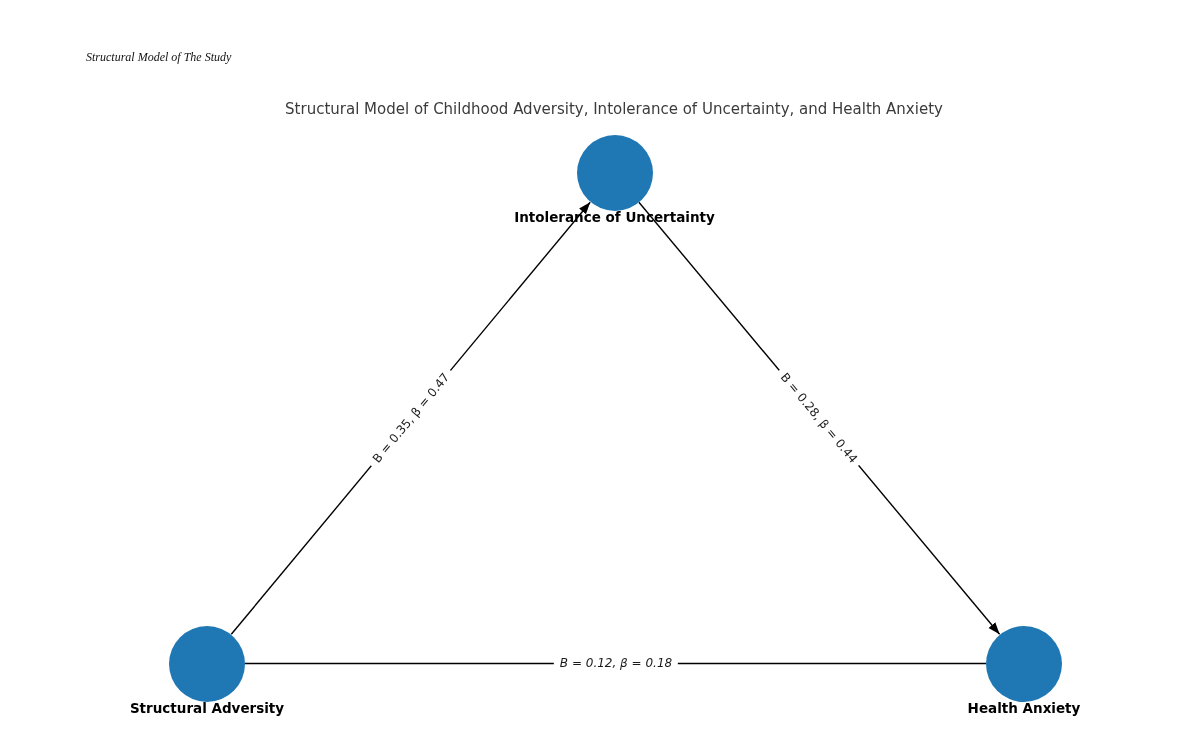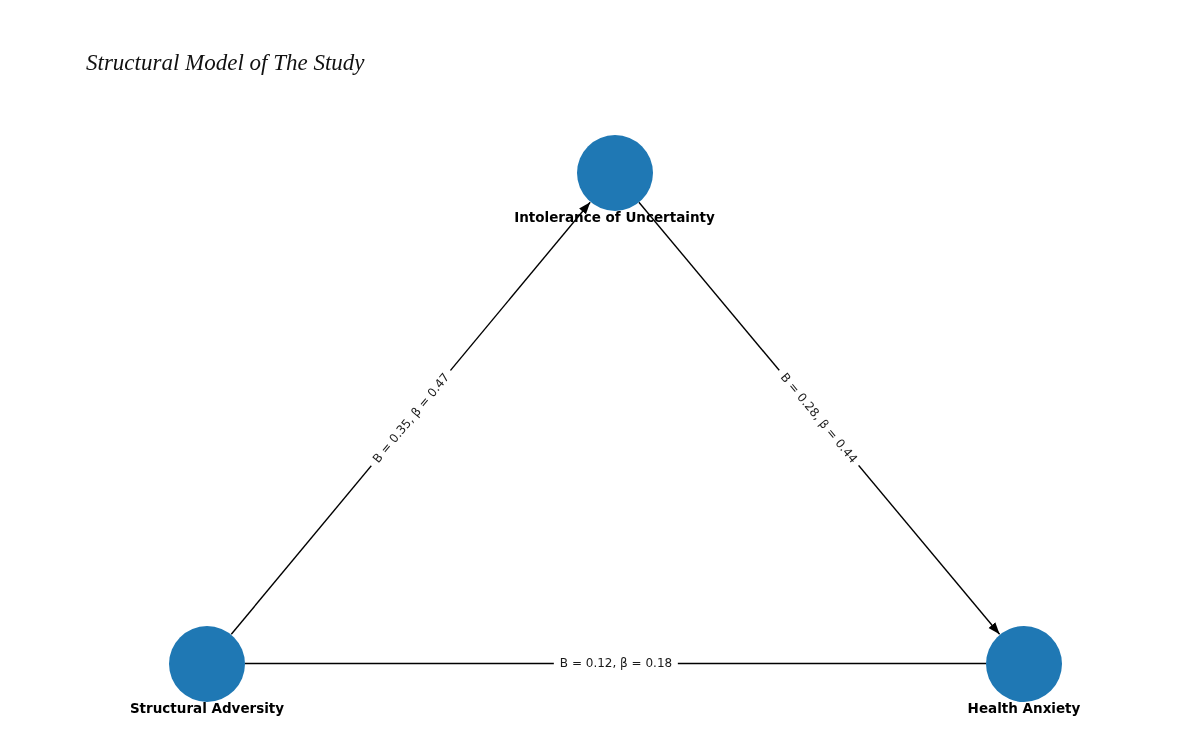--- a/index.html
+++ b/index.html
@@ -16,21 +16,21 @@
     height: 744px;
     background: #ffffff;
     font-family: "DejaVu Sans", "Liberation Sans", sans-serif;
   }
   .doc-heading {
     position: absolute;
     left: 86px;
     top: 50px;
     font-family: "Liberation Serif", "DejaVu Serif", serif;
     font-style: italic;
-    font-size: 23px;
+    font-size: 12px;
     color: #111111;
     white-space: nowrap;
   }
   .fig-title {
     position: absolute;
     left: 614px;
     top: 109px;
     transform: translate(-50%, -50%);
     font-size: 15px;
     color: #3b3b3b;
@@ -61,38 +61,39 @@
   .edge-label {
     position: absolute;
     background: #ffffff;
     padding: 2px 6px;
     font-size: 12px;
     color: #1a1a1a;
     white-space: nowrap;
   }
   .edge-label.rot-left  { transform: translate(-50%, -50%) rotate(-50.3deg); }
   .edge-label.rot-right { transform: translate(-50%, -50%) rotate(50.3deg); }
-  .edge-label.rot-flat  { transform: translate(-50%, -50%); }
+  .edge-label.rot-flat  { transform: translate(-50%, -50%); font-style: italic; }
   #edge-label-a { left: 411px; top: 418px; }
   #edge-label-b { left: 819px; top: 418px; }
   #edge-label-c { left: 616px; top: 663px; }
   #node-circle-iou { left: 614.5px; top: 173px; }
   #node-circle-ca  { left: 207px;   top: 663.5px; }
   #node-circle-ha  { left: 1024px;  top: 663.5px; }
   #node-label-iou  { left: 614.5px; top: 173px; }
   #node-label-ca   { left: 207px;   top: 663.5px; }
   #node-label-ha   { left: 1024px;  top: 663.5px; text-align: right; }
 </style>
 </head>
 <body>
 
 <div id="canvas">
 
   <div class="doc-heading">Structural Model of The Study</div>
 
+  <div class="fig-title">Structural Model of Childhood Adversity, Intolerance of Uncertainty, and Health Anxiety</div>
 
   <svg id="edges-layer" width="1182" height="744" viewBox="0 0 1182 744">
     <defs>
       <marker id="arrowhead" markerUnits="userSpaceOnUse" markerWidth="13" markerHeight="10" refX="12" refY="5" orient="auto">
         <path d="M0,0.6 L12,5 L0,9.4 z" fill="#000000"></path>
       </marker>
     </defs>
     <line x1="231.3" y1="634.3" x2="590.2" y2="202.2" stroke="#000000" stroke-width="1.4" marker-end="url(#arrowhead)"></line>
     <line x1="638.9" y1="202.2" x2="999.6" y2="634.3" stroke="#000000" stroke-width="1.4" marker-end="url(#arrowhead)"></line>
     <line x1="245" y1="663.5" x2="986" y2="663.5" stroke="#000000" stroke-width="1.4"></line>

